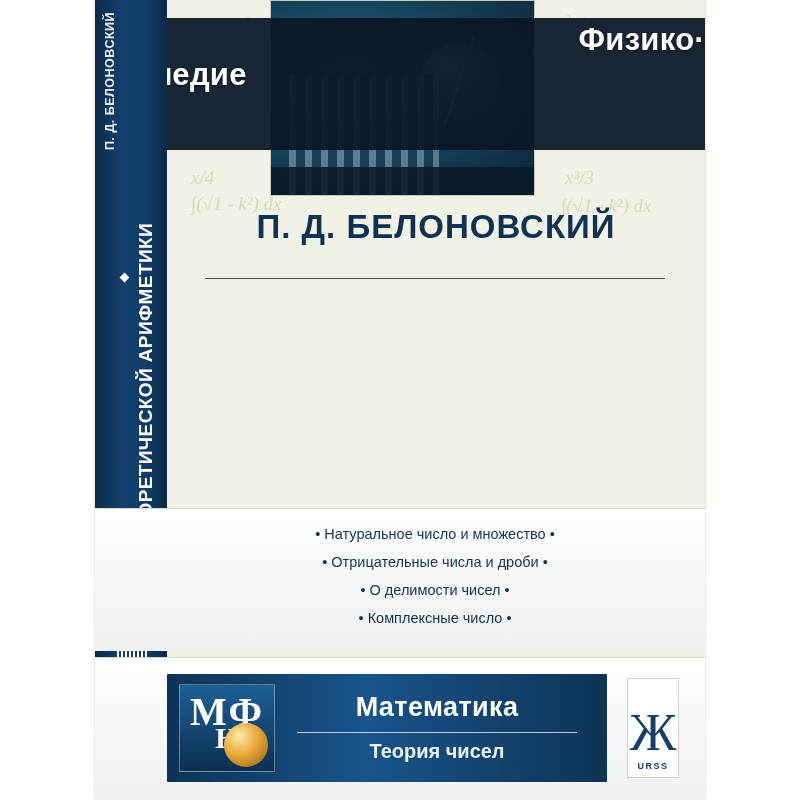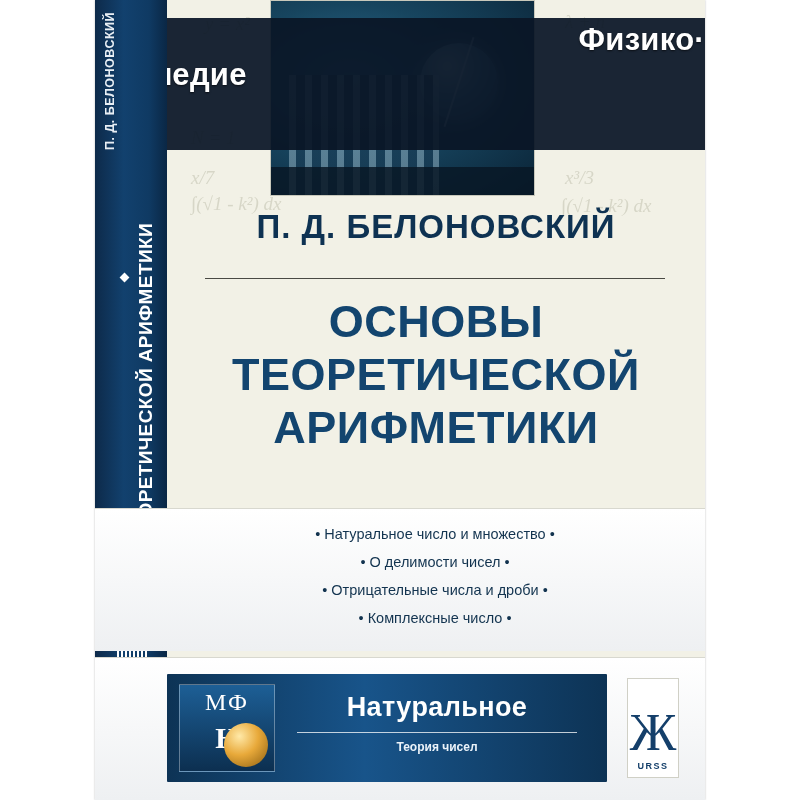--- a/index.html
+++ b/index.html
@@ -255,36 +255,36 @@
     position:absolute;
     left:130px;top:58px;
     width:280px;height:1px;
     background:rgba(255,255,255,.75);
   }
   .bottom-band .subseries{
     position:absolute;
     left:120px;top:66px;
     width:300px;
     text-align:center;
-    font-size:12px;
+    font-size:20px;
     font-weight:bold;
     color:#eaf2f9;
   }
   .mfn-logo{
     position:absolute;
     left:12px;top:10px;
     width:96px;height:88px;
     background:linear-gradient(180deg,#1d5f96 0%,#0c2f50 100%);
     color:#ffffff;
     border:1px solid rgba(255,255,255,.35);
     box-sizing:border-box;
   }
   .mfn-logo .letters{
     position:absolute;left:0;top:4px;width:100%;
-    text-align:center;font-size:24px;font-weight:normal;
+    text-align:center;font-size:39px;font-weight:bold;
     font-family:"Liberation Serif", serif;
     letter-spacing:2px;
   }
   .mfn-logo .h2{
     position:absolute;left:0;top:36px;width:100%;
     text-align:center;font-size:30px;font-weight:bold;
     font-family:"Liberation Serif", serif;
   }
   .mfn-logo .ball{
     position:absolute;right:6px;bottom:4px;
@@ -313,21 +313,21 @@
 </head>
 <body>
 
 <div class="page">
 
   <div class="cover">
 
     <div class="formula-bg">
       <span style="left:110px;top:6px;">y = x²</span>
       <span style="left:470px;top:4px;">λ + n</span>
-      <span style="left:96px;top:160px;">x/7</span>
+      <span style="left:96px;top:160px;">x/4</span>
       <span style="left:470px;top:160px;">x³/3</span>
       <span style="left:96px;top:186px;">∫(√1 - k²) dx</span>
       <span style="left:466px;top:188px;">∫(√1 - k²) dx</span>
       <span style="left:96px;top:120px;">N = 1</span>
       <span style="left:90px;top:700px;">a₁ + a₂</span>
       <span style="left:300px;top:770px;">dx² + ... = 0</span>
       <span style="left:170px;top:762px;">M²</span>
       <span style="left:520px;top:766px;">∑ aₙ</span>
       <span style="left:420px;top:742px;">cos φ</span>
     </div>
@@ -356,43 +356,38 @@
       <div class="spine-logo">
         <span class="mark">Ж</span>
         <span class="mark-label">URSS</span>
       </div>
     </div>
 
     <div class="author">П. Д. БЕЛОНОВСКИЙ</div>
 
     <div class="rule top"></div>
 
-    <div class="title">
-      <span class="t-line">ОСНОВЫ</span>
-      <span class="t-line">ТЕОРЕТИЧЕСКОЙ</span>
-      <span class="t-line">АРИФМЕТИКИ</span>
-    </div>
 
     <div class="rule bottom"></div>
 
     <div class="toc">
       <span class="item">• Натуральное число и множество •</span>
+      <span class="item">• Отрицательные числа и дроби •</span>
       <span class="item">• О делимости чисел •</span>
-      <span class="item">• Отрицательные числа и дроби •</span>
       <span class="item">• Комплексные число •</span>
     </div>
 
     <div class="bottom">
       <div class="bottom-band">
         <div class="mfn-logo">
           <span class="letters">МФ</span>
           <span class="h2">Н</span>
           <span class="ball"></span>
         </div>
-        <div class="series">Натуральное</div>
+        <div class="series">Математика</div>
         <div class="sep"></div>
         <div class="subseries">Теория чисел</div>
       </div>
       <div class="urss-right">
         <span class="mark">Ж</span>
         <span class="mark-label">URSS</span>
       </div>
     </div>
 
   </div>

